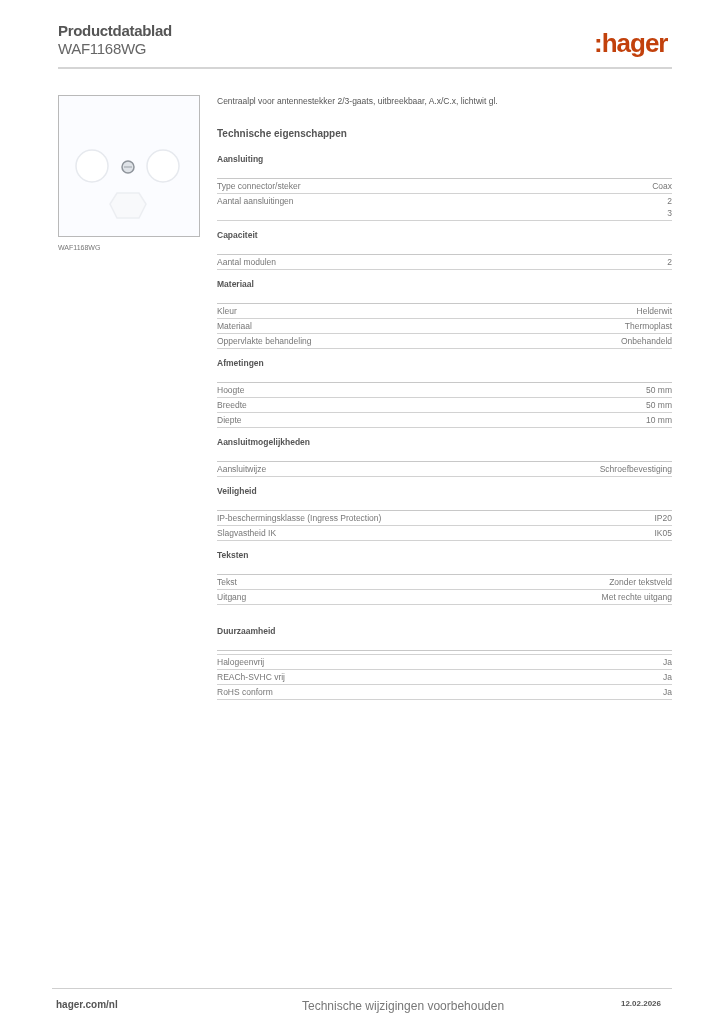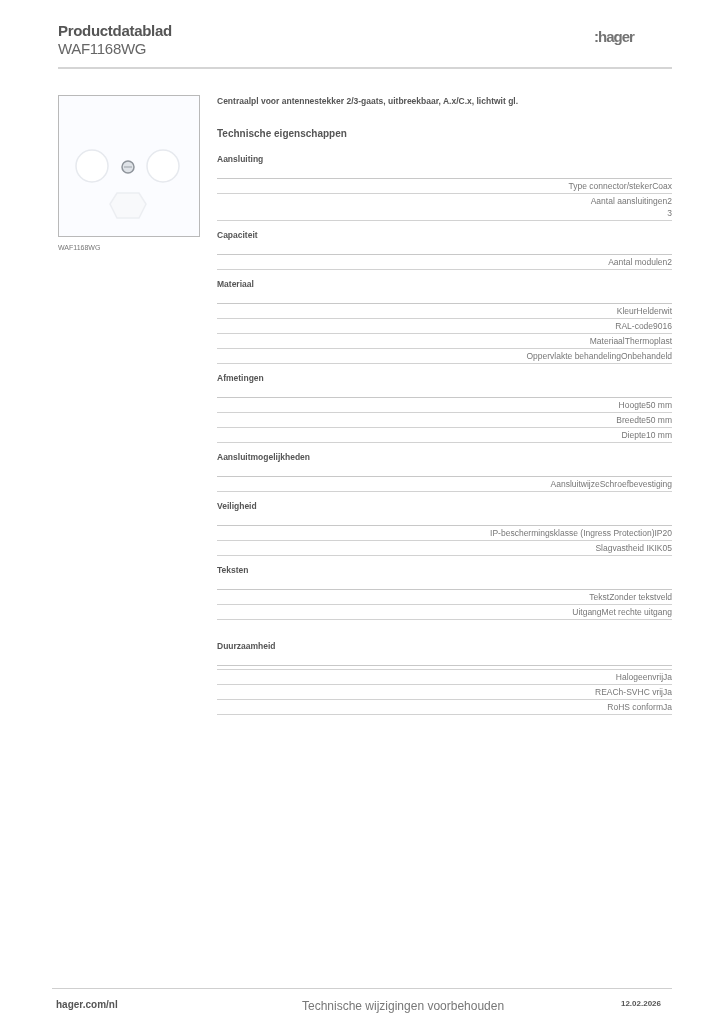--- a/index.html
+++ b/index.html
@@ -10,43 +10,43 @@
   .header-title {
     position: absolute; left: 58px; top: 22px;
     font-size: 15px; font-weight: bold; color: #555; letter-spacing: -0.3px;
   }
   .header-sub {
     position: absolute; left: 58px; top: 40px;
     font-size: 15px; color: #666; letter-spacing: -0.3px;
   }
   .logo {
     position: absolute; left: 594px; top: 28px;
-    font-size: 15px; font-weight: bold; color: #737373; letter-spacing: -1px;
+    font-size: 26px; font-weight: bold; color: #c2410c; letter-spacing: -1px;
     font-family: "Liberation Sans", sans-serif;
   }
   .header-rule {
     position: absolute; left: 58px; top: 67px; width: 614px; height: 2px; background: #d5d5d5;
   }
   .product-img {
     position: absolute; left: 58px; top: 95px; width: 142px; height: 142px;
     box-sizing: border-box; border: 1px solid #b9b9b9; background: #fcfdff;
   }
   .img-caption {
     position: absolute; left: 58px; top: 244px; font-size: 7px; color: #777;
   }
   .content { position: absolute; left: 217px; top: 96px; width: 455px; }
-  .desc { font-size: 8.5px; font-weight: bold; color: #555; height: 33px; line-height: 10px; }
+  .desc { font-size: 8.5px; font-weight: normal; color: #555; height: 33px; line-height: 10px; }
   .tech-title { font-size: 10px; font-weight: bold; color: #555; height: 25px; line-height: 10px; }
   .section { margin-bottom: 9px; }
   .sec-head {
     font-size: 8.5px; font-weight: bold; color: #555; line-height: 10px;
     padding-bottom: 14px; border-bottom: 1.5px solid #c8c8c8;
   }
   .row {
-    display: flex; justify-content: flex-end; align-items: flex-start;
+    display: flex; justify-content: space-between; align-items: flex-start;
     font-size: 8.5px; color: #777; line-height: 12px; padding-top: 1px; padding-bottom: 1px;
     border-bottom: 1.5px solid #d2d2d2;
   }
   .row .val { text-align: right; white-space: pre-line; }
   .gap-extra { height: 12px; }
   .dz-spacer { height: 3px; border-bottom: 1.5px solid #d2d2d2; }
   .footer-rule {
     position: absolute; left: 52px; top: 988px; width: 620px; height: 1px; background: #cfcfcf;
   }
   .footer-left { position: absolute; left: 56px; top: 999px; font-size: 10px; font-weight: bold; color: #555; }
@@ -96,24 +96,20 @@
       <span>Aantal modulen</span>
       <span class="val">2</span>
     </div>
   </div>
 
   <div class="section">
     <div class="sec-head">Materiaal</div>
     <div class="row">
       <span>Kleur</span>
       <span class="val">Helderwit</span>
-    </div>
-    <div class="row">
-      <span>RAL-code</span>
-      <span class="val">9016</span>
     </div>
     <div class="row">
       <span>Materiaal</span>
       <span class="val">Thermoplast</span>
     </div>
     <div class="row">
       <span>Oppervlakte behandeling</span>
       <span class="val">Onbehandeld</span>
     </div>
   </div>

